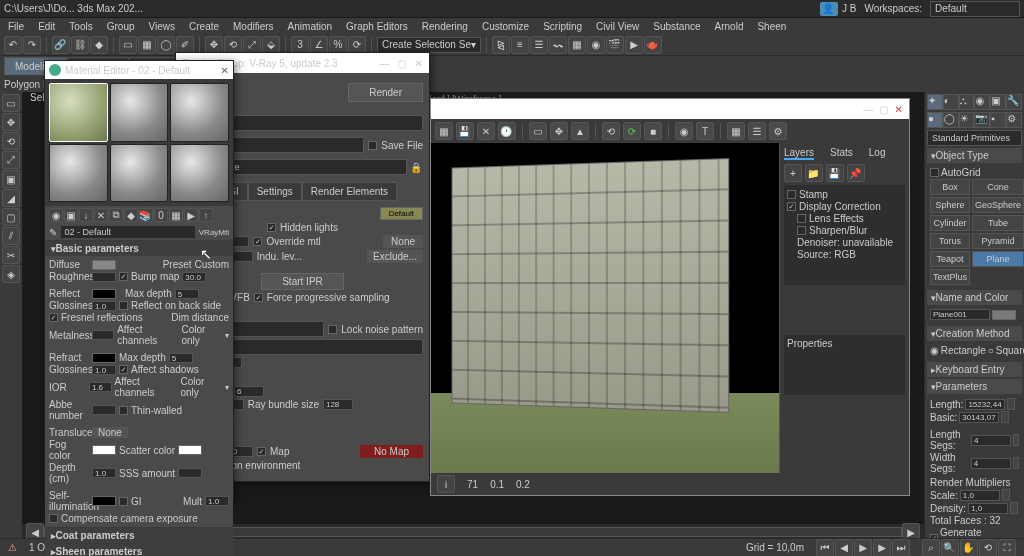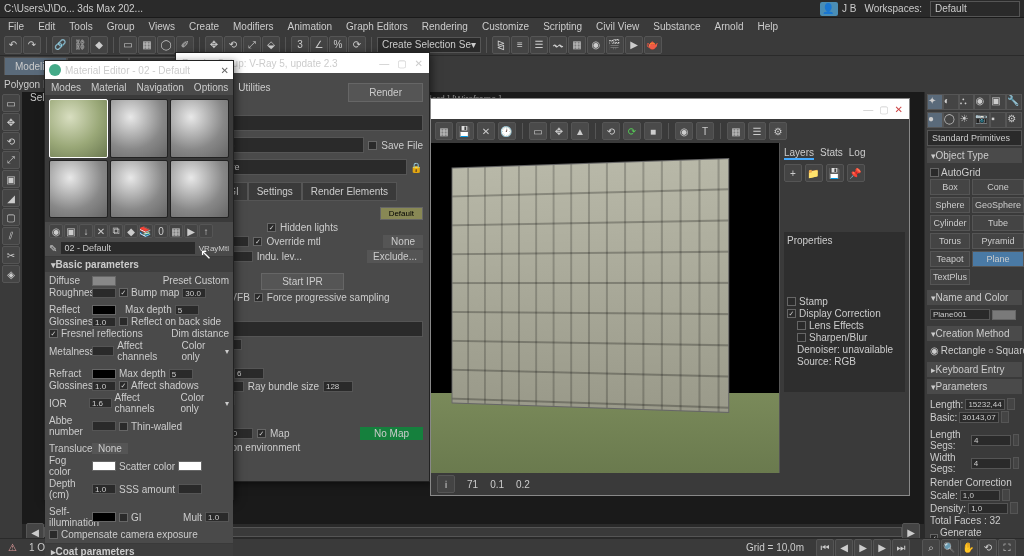--- a/index.html
+++ b/index.html
@@ -81,21 +81,21 @@
 
 .vfb{position:absolute;left:430px;top:98px;width:480px;height:398px;background:#e8e8e8;border:1px solid #888;z-index:12}
 .vfb-title{height:20px;background:#fff;display:flex;align-items:center;padding:0 6px}
 .vfb-title .btns{margin-left:auto;display:flex;gap:6px;color:#555}
 .vfb-bar{height:24px;background:#3a3a3a;display:flex;align-items:center;gap:3px;padding:0 4px}
 .vfb-bar .tbtn{width:18px;height:18px;background:#4a4a4a}
 .vfb-viewport{position:relative;height:330px;background:#000;display:flex;align-items:center;justify-content:center;overflow:hidden}
 .building{position:absolute;left:14px;top:20px;width:280px;height:245px;background:linear-gradient(#b8b8a8,#9a9a8a);transform:perspective(500px) rotateY(-8deg);border:1px solid #666}
 .ground{position:absolute;bottom:0;left:0;right:0;height:80px;background:linear-gradient(#7a8a5a,#6a7a4e)}
 .vfb-right{position:absolute;right:0;top:44px;width:130px;height:330px;background:#3a3a3a;border-left:1px solid #555;padding:4px;font-size:9px}
-.vfb-right .tabz{display:flex;gap:6px;margin-bottom:4px}
+.vfb-right .tabz{display:flex;gap:16px;margin-bottom:4px}
 .vfb-status{height:22px;background:#3a3a3a;display:flex;align-items:center;padding:0 6px;font-size:9px;gap:12px}
 
 .cursor{position:absolute;left:200px;top:246px;z-index:50;font-size:14px;color:#fff;pointer-events:none}
 
 .cmd-panel-tabs{display:flex;gap:0;margin-bottom:2px}
 .cmd-panel-tabs .ctab{width:16px;height:16px;background:#444;border:1px solid #555}
 .cmd-panel-tabs .ctab.active{background:#5a6a7a}
 </style>
 </head>
 <body>
@@ -122,21 +122,21 @@
   <span>Create</span>
   <span>Modifiers</span>
   <span>Animation</span>
   <span>Graph Editors</span>
   <span>Rendering</span>
   <span>Customize</span>
   <span>Scripting</span>
   <span>Civil View</span>
   <span>Substance</span>
   <span>Arnold</span>
-  <span>Help</span>
+  <span>Sheen</span>
 </div>
 
 <div class="toolbar1">
   <div class="tbtns">
     <div class="tbtn">↶</div>
     <div class="tbtn">↷</div>
   </div>
   <div class="sep"></div>
   <div class="tbtns">
     <div class="tbtn">🔗</div>
@@ -303,21 +303,21 @@
           <span>Length Segs:</span>
           <input type="text" value="4" style="">
           <div class="spinner"></div>
         </div>
       <div class="param-row">
           <span>Width Segs:</span>
           <input type="text" value="4" style="">
           <div class="spinner"></div>
         </div>
       <div class="param-row" style="margin-top:3px">
-          <span>Render Correction</span>
+          <span>Render Multipliers</span>
         </div>
       <div class="param-row">
           <span>Scale:</span>
           <input type="text" value="1,0" style="">
           <div class="spinner"></div>
         </div>
       <div class="param-row">
           <span>Density:</span>
           <input type="text" value="1,0" style="">
           <div class="spinner"></div>
@@ -414,20 +414,25 @@
     <div class="rs-row" style="justify-content:center">
         <button style="padding:2px 20px;background:#555;border:1px solid #666;color:#ccc">Start IPR</button>
       </div>
     <div class="rs-row">
         <span>solution to VFB</span>
         <span class="chk on"></span>
         <span>Force progressive sampling</span>
       </div>
     <div class="rollout-hdr" style="margin:2px -6px">lialising)</div>
     <div class="rs-row">
+        <div class="rs-select" style="width:60px">ogressive</div>
+        <span class="chk"></span>
+        <span>Lock noise pattern</span>
+      </div>
+    <div class="rs-row">
         <span>ask</span>
         <div class="rs-select" style="width:40px">None</div>
       </div>
     <div class="rs-row">
         <span>g rate</span>
         <input type="text" value="0" style="">
       </div>
     <div class="rollout-hdr" style="margin:2px -6px">ampler</div>
     <div class="rs-row">
         <span>s</span>
@@ -445,40 +450,33 @@
         <span>dual</span>
         <input type="text" value="0.01" style="">
       </div>
     <div class="rollout-hdr" style="margin:4px -6px">vironment</div>
     <div class="rs-row">
         <span class="chk on"></span>
         <div class="swatch"></div>
         <input type="text" value="1.0" style="">
         <span class="chk on"></span>
         <span>Map</span>
-        <span style="margin-left:auto;background:#15803d;padding:1px 14px">No Map</span>
+        <span style="margin-left:auto;background:#7f1d1d;padding:1px 14px">No Map</span>
       </div>
     <div class="rs-row">
         <span>tion/refraction environment</span>
       </div>
   </div>
 </div>
 
 <div class="mat-editor">
   <div class="win-title">
     <div class="icon"></div>
     <span>Material Editor - 02 - Default</span>
     <span class="close">✕</span>
-  </div>
-  <div class="win-menu">
-    <span>Modes</span>
-    <span>Material</span>
-    <span>Navigation</span>
-    <span>Options</span>
-    <span>Utilities</span>
   </div>
   <div class="slots">
     <div class="slot active"></div>
     <div class="slot"></div>
     <div class="slot"></div>
     <div class="slot"></div>
     <div class="slot"></div>
     <div class="slot"></div>
   </div>
   <div class="mat-toolbar">
@@ -635,46 +633,46 @@
       <span style="border-bottom:2px solid #4af">Layers</span>
       <span>Stats</span>
       <span>Log</span>
     </div>
     <div style="display:flex;gap:3px;margin:3px 0">
       <div class="tbtn">+</div>
       <div class="tbtn">📁</div>
       <div class="tbtn">💾</div>
       <div class="tbtn">📌</div>
     </div>
+    <div style="background:#2e2e2e;padding:3px;height:100px">
+      <div class="mat-row">
+          <span class="chk"></span>
+          <span>Stamp</span>
+        </div>
+      <div class="mat-row">
+          <span class="chk on"></span>
+          <span>Display Correction</span>
+        </div>
+      <div class="mat-row" style="padding-left:10px">
+          <span class="chk"></span>
+          <span>Lens Effects</span>
+        </div>
+      <div class="mat-row" style="padding-left:10px">
+          <span class="chk"></span>
+          <span>Sharpen/Blur</span>
+        </div>
+      <div class="mat-row" style="padding-left:10px;color:#777">
+          <span>Denoiser: unavailable</span>
+        </div>
+      <div class="mat-row" style="padding-left:10px">
+          <span>Source: RGB</span>
+        </div>
+    </div>
     <div style="margin-top:50px;background:#2e2e2e;padding:3px;height:60px">
       <span>Properties</span>
-    </div>
-    <div style="background:#2e2e2e;padding:3px;height:100px">
-      <div class="mat-row">
-          <span class="chk"></span>
-          <span>Stamp</span>
-        </div>
-      <div class="mat-row">
-          <span class="chk on"></span>
-          <span>Display Correction</span>
-        </div>
-      <div class="mat-row" style="padding-left:10px">
-          <span class="chk"></span>
-          <span>Lens Effects</span>
-        </div>
-      <div class="mat-row" style="padding-left:10px">
-          <span class="chk"></span>
-          <span>Sharpen/Blur</span>
-        </div>
-      <div class="mat-row" style="padding-left:10px;color:#777">
-          <span>Denoiser: unavailable</span>
-        </div>
-      <div class="mat-row" style="padding-left:10px">
-          <span>Source: RGB</span>
-        </div>
     </div>
   </div>
   <div class="vfb-status">
     <div class="tbtn">ℹ</div>
     <span>71</span>
     <span>0.1</span>
     <span>0.2</span>
   </div>
 </div>
 

